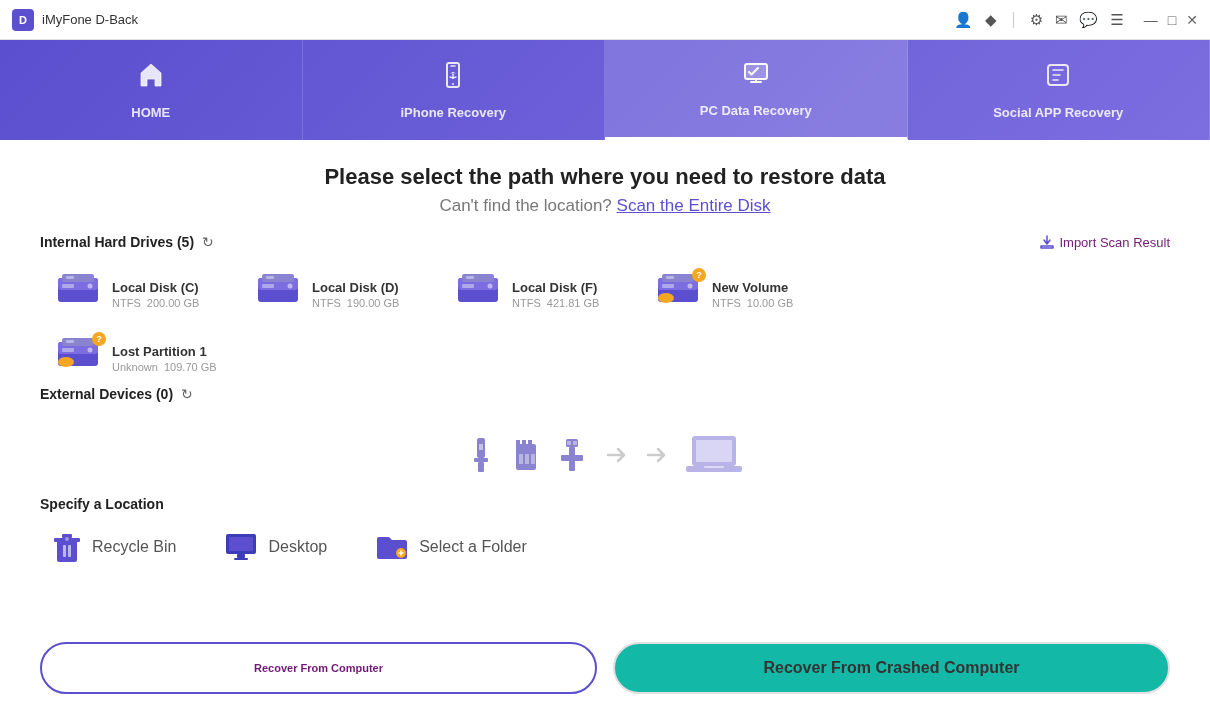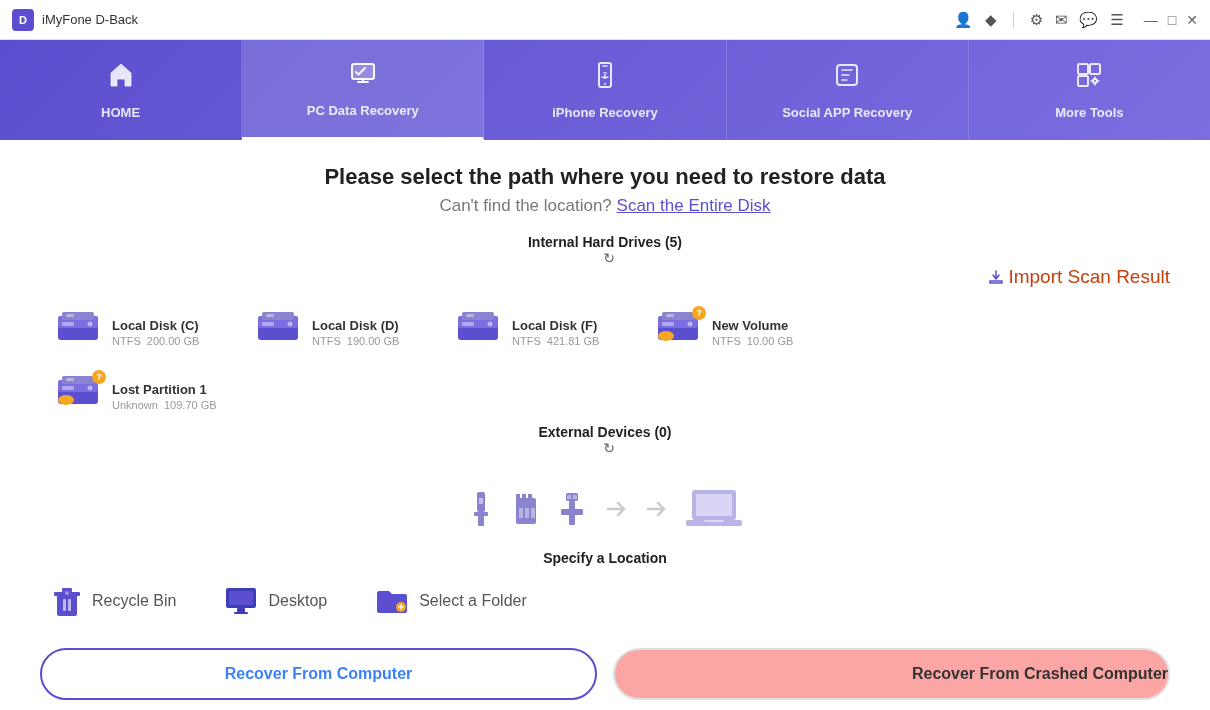--- a/index.html
+++ b/index.html
@@ -81,37 +81,36 @@
       color: #5b4fcf;
       text-decoration: underline;
       cursor: pointer;
     }
 
     
     .section-header {
       display: flex;
       align-items: center;
       margin-bottom: 12px;
-      flex-direction: column;
     }
     .section-title {
       font-size: 14px;
       font-weight: 700;
       color: #222;
     }
     .refresh-icon {
       margin-left: 8px;
       color: #666;
       font-size: 14px;
       cursor: pointer;
     }
     .import-btn {
       margin-left: auto;
-      color: #c2410c;
-      font-size: 19px;
+      color: #701a75;
+      font-size: 13px;
       font-weight: 500;
       cursor: pointer;
       display: flex;
       align-items: center;
       gap: 4px;
     }
 
     
     .disk-grid {
       display: flex;
@@ -171,40 +170,39 @@
     .bottom-buttons {
       display: flex;
       gap: 16px;
       margin-top: auto;
       padding-top: 8px;
     }
     .btn-recover {
       flex: 1;
       height: 52px;
       border-radius: 28px;
-      font-size: 16px;
+      font-size: 11px;
       font-weight: 600;
       cursor: pointer;
       border: 2px solid #5b4fcf;
       background: #fff;
-      color: #3b82f6;
+      color: #701a75;
       transition: all 0.2s;
     }
     .btn-recover-crashed {
       flex: 1;
       height: 52px;
       border-radius: 28px;
       font-size: 16px;
       font-weight: 600;
       cursor: pointer;
       border: 2px solid #e0e0e0;
-      background: #fca5a5;
+      background: #14b8a6;
       color: #333;
       transition: all 0.2s;
-      text-align: right;
     }
   </style>
 </head>
 <body>
 
 <div class="title-bar">
   <div class="title-bar-logo">
     <span>D</span>
   </div>
   <span class="title-bar-text">iMyFone D-Back</span>
@@ -226,63 +224,51 @@
 
 <nav class="nav">
   <div class="nav-item">
     <div class="nav-item-icon">
       <svg width="30" height="30" viewBox="0 0 30 30" fill="none">
         <path d="M5 13L15 4L25 13V26H19V19H11V26H5V13Z" fill="rgba(255,255,255,0.85)" stroke="rgba(255,255,255,0.7)" stroke-width="1"></path>
       </svg>
     </div>
     <span class="nav-item-label">HOME</span>
   </div>
-  <div class="nav-item active" style="border-bottom: 3px solid #fff;">
-    <div class="nav-item-icon">
-      <svg width="30" height="30" viewBox="0 0 30 30" fill="none">
-        <rect x="4" y="6" width="22" height="15" rx="2" stroke="rgba(255,255,255,0.95)" stroke-width="2" fill="rgba(255,255,255,0.2)"></rect>
-        <path d="M10 24h10M15 21v3" stroke="rgba(255,255,255,0.95)" stroke-width="2" stroke-linecap="round"></path>
-        <path d="M8 14l2.5 2.5L17 10" stroke="rgba(255,255,255,0.95)" stroke-width="2" stroke-linecap="round" stroke-linejoin="round"></path>
-      </svg>
-    </div>
-    <span class="nav-item-label">PC Data Recovery</span>
-  </div>
   <div class="nav-item">
     <div class="nav-item-icon">
       <svg width="30" height="30" viewBox="0 0 30 30" fill="none">
         <rect x="9" y="3" width="12" height="24" rx="2" stroke="rgba(255,255,255,0.85)" stroke-width="2" fill="none"></rect>
         <path d="M13 6h4" stroke="rgba(255,255,255,0.85)" stroke-width="1.5" stroke-linecap="round"></path>
         <circle cx="15" cy="24" r="1" fill="rgba(255,255,255,0.85)"></circle>
         <path d="M12 14 Q15 10 18 14 Q15 12 12 14Z" fill="rgba(255,255,255,0.85)"></path>
         <path d="M15 14v4" stroke="rgba(255,255,255,0.85)" stroke-width="1.5" stroke-linecap="round"></path>
         <path d="M12 17l3 1 3-1" stroke="rgba(255,255,255,0.85)" stroke-width="1.5" stroke-linecap="round"></path>
       </svg>
     </div>
     <span class="nav-item-label">iPhone Recovery</span>
   </div>
+  <div class="nav-item active" style="border-bottom: 3px solid #fff;">
+    <div class="nav-item-icon">
+      <svg width="30" height="30" viewBox="0 0 30 30" fill="none">
+        <rect x="4" y="6" width="22" height="15" rx="2" stroke="rgba(255,255,255,0.95)" stroke-width="2" fill="rgba(255,255,255,0.2)"></rect>
+        <path d="M10 24h10M15 21v3" stroke="rgba(255,255,255,0.95)" stroke-width="2" stroke-linecap="round"></path>
+        <path d="M8 14l2.5 2.5L17 10" stroke="rgba(255,255,255,0.95)" stroke-width="2" stroke-linecap="round" stroke-linejoin="round"></path>
+      </svg>
+    </div>
+    <span class="nav-item-label">PC Data Recovery</span>
+  </div>
   <div class="nav-item">
     <div class="nav-item-icon">
       <svg width="30" height="30" viewBox="0 0 30 30" fill="none">
         <rect x="5" y="5" width="20" height="20" rx="3" stroke="rgba(255,255,255,0.85)" stroke-width="2" fill="none"></rect>
         <path d="M10 10h10M10 15h7M10 20h5" stroke="rgba(255,255,255,0.85)" stroke-width="1.5" stroke-linecap="round"></path>
       </svg>
     </div>
     <span class="nav-item-label">Social APP Recovery</span>
-  </div>
-  <div class="nav-item" style="border-right: none;">
-    <div class="nav-item-icon">
-      <svg width="30" height="30" viewBox="0 0 30 30" fill="none">
-        <rect x="4" y="4" width="10" height="10" rx="1.5" stroke="rgba(255,255,255,0.85)" stroke-width="2" fill="none"></rect>
-        <rect x="16" y="4" width="10" height="10" rx="1.5" stroke="rgba(255,255,255,0.85)" stroke-width="2" fill="none"></rect>
-        <rect x="4" y="16" width="10" height="10" rx="1.5" stroke="rgba(255,255,255,0.85)" stroke-width="2" fill="none"></rect>
-        <circle cx="21" cy="21" r="2" stroke="rgba(255,255,255,0.85)" stroke-width="2" fill="none"></circle>
-        <path d="M21 19v-2M21 25v-2M19 21h-2M25 21h-2" stroke="rgba(255,255,255,0.85)" stroke-width="1.5" stroke-linecap="round"></path>
-      </svg>
-    </div>
-    <span class="nav-item-label">More Tools</span>
   </div>
 </nav>
 
 <div class="main">
 
   <h1 class="page-title">Please select the path where you need to restore data</h1>
   <p class="page-subtitle">
     <span>Can't find the location?</span>
     <a>Scan the Entire Disk</a>
   </p>

